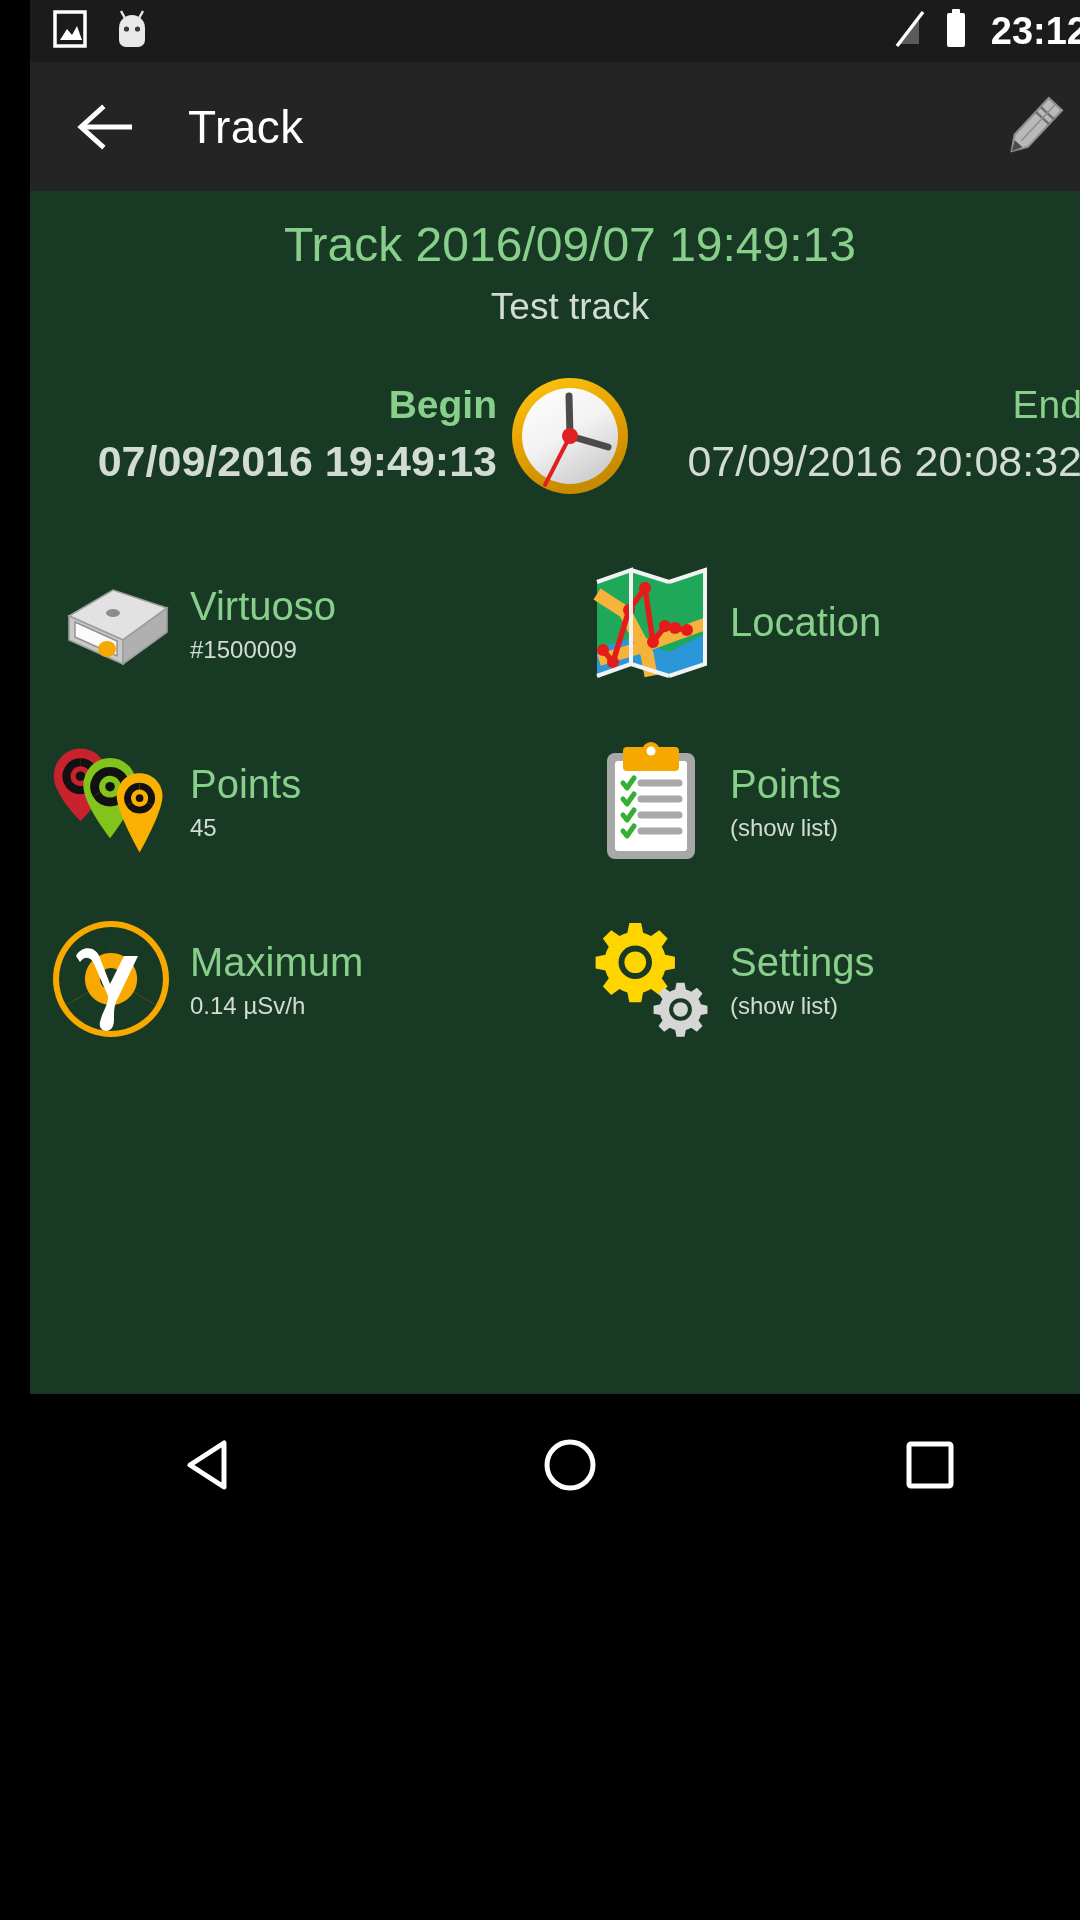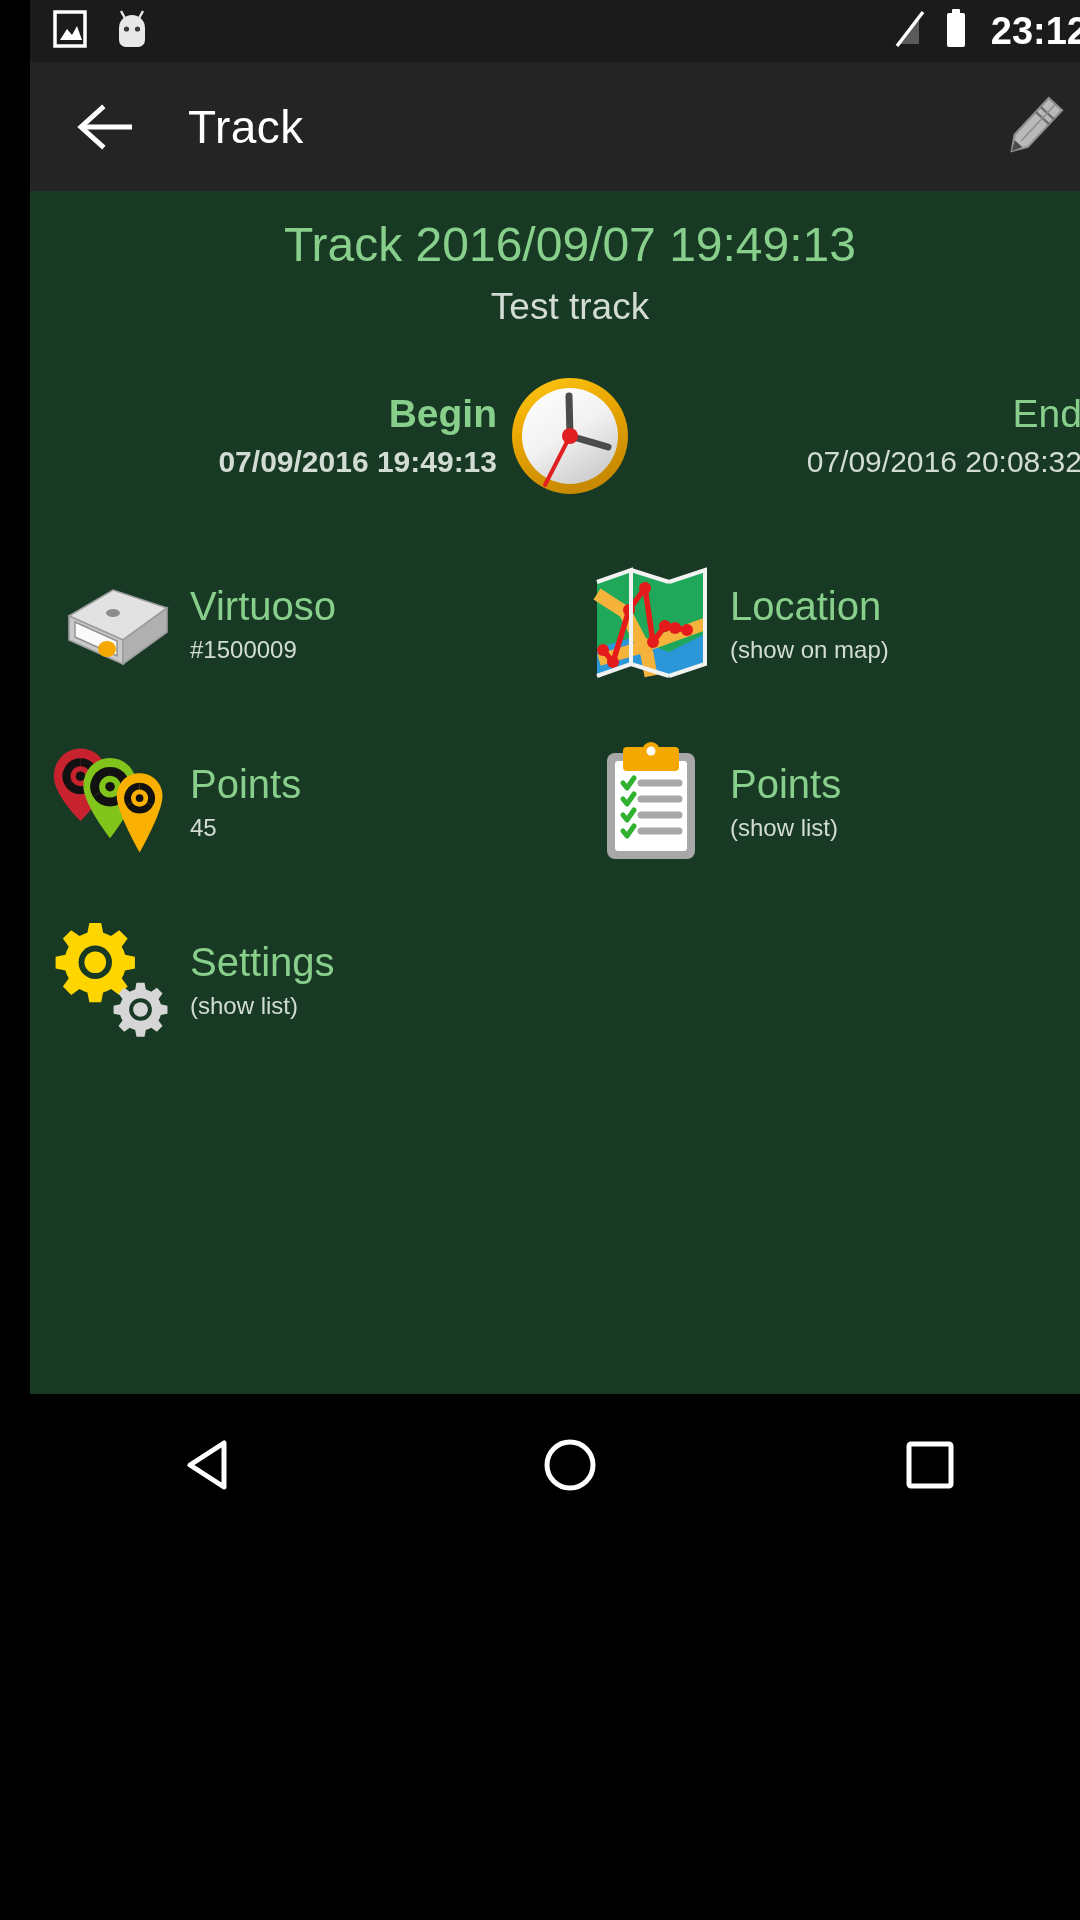--- a/index.html
+++ b/index.html
@@ -124,21 +124,21 @@
   }
   .time-col.begin { text-align: right; padding-right: 10px; font-weight: bold; }
   .time-col.end   { text-align: right;  padding-left: 10px; }
   .time-label {
     color: #88cf8c;
     font-size: 39px;
     line-height: 1.2;
   }
   .time-value {
     color: #d2dcd4;
-    font-size: 30px;
+    font-size: 43px;
     line-height: 1.25;
     margin-top: 6px;
     white-space: nowrap;
   }
   .clock-wrap {
     flex: 0 0 auto;
     width: 126px;
     height: 126px;
     position: relative;
   }
@@ -340,21 +340,20 @@
             <circle cx="84" cy="64" r="6" fill="#e51b1b"></circle>
             <circle cx="96" cy="66" r="6" fill="#e51b1b"></circle>
             <polyline points="6,18 40,6 40,100 6,112" fill="none" stroke="#f2f2f2" stroke-width="4"></polyline>
             <polyline points="78,18 114,6 114,100 78,112" fill="none" stroke="#f2f2f2" stroke-width="4"></polyline>
             <line x1="40" y1="6" x2="78" y2="18" stroke="#f2f2f2" stroke-width="4"></line>
             <line x1="40" y1="100" x2="78" y2="112" stroke="#f2f2f2" stroke-width="4"></line>
           </svg>
         </div>
         <div class="texts">
           <div class="primary">Location</div>
-          <div class="secondary">(show on map)</div>
         </div>
       </div>
 
       <div class="cell">
         <div class="icon">
           <svg width="128" height="122" viewBox="0 0 128 122">
             <g>
               <path d="M32,6 C48,6 60,19 60,35 C60,55 32,82 32,82 C32,82 4,55 4,35 C4,19 16,6 32,6 Z" fill="#c8222f"></path>
               <g transform="translate(32,35)">
                 <circle r="5" fill="#111"></circle>
@@ -410,20 +409,38 @@
               <polyline points="30,92 34,97 41,87"></polyline>
             </g>
           </svg>
         </div>
         <div class="texts">
           <div class="primary">Points</div>
           <div class="secondary">(show list)</div>
         </div>
       </div>
 
+      <div class="cell">
+        <div class="icon">
+          <svg width="122" height="122" viewBox="0 0 122 122">
+            <circle cx="61" cy="61" r="58" fill="#f9a800"></circle>
+            <g transform="translate(61,61)">
+              <circle r="11" fill="#183a24"></circle>
+              <path d="M0,-20 A20,20 0 0 1 17.3,10 L8.7,5 A10,10 0 0 0 0,-10 Z" fill="#183a24" transform="scale(2.6)"></path>
+              <path d="M0,-20 A20,20 0 0 1 17.3,10 L8.7,5 A10,10 0 0 0 0,-10 Z" fill="#183a24" transform="scale(2.6) rotate(120)"></path>
+              <path d="M0,-20 A20,20 0 0 1 17.3,10 L8.7,5 A10,10 0 0 0 0,-10 Z" fill="#183a24" transform="scale(2.6) rotate(240)"></path>
+            </g>
+            <path d="M26,38 C32,27 46,28 50,40 L60,66 L74,38 L88,38 L66,84 C62,94 66,104 62,110 C57,116 48,112 50,104 C53,92 58,88 58,78 L44,46 C41,38 34,38 30,44 Z" fill="#ffffff"></path>
+          </svg>
+        </div>
+        <div class="texts">
+          <div class="primary">Maximum</div>
+          <div class="secondary">0.14 µSv/h</div>
+        </div>
+      </div>
 
       <div class="cell">
         <div class="icon">
           <svg width="124" height="122" viewBox="0 0 124 122">
             <g transform="translate(46,44)" fill="#ffd500">
               <path d="M-6,-40 h12 l2,10 a30,30 0 0 1 8,3.4 l8.4,-6 8.5,8.5 -6,8.4 a30,30 0 0 1 3.4,8 l10,2 v12 l-10,2 a30,30 0 0 1 -3.4,8 l6,8.4 -8.5,8.5 -8.4,-6 a30,30 0 0 1 -8,3.4 l-2,10 h-12 l-2,-10 a30,30 0 0 1 -8,-3.4 l-8.4,6 -8.5,-8.5 6,-8.4 a30,30 0 0 1 -3.4,-8 l-10,-2 v-12 l10,-2 a30,30 0 0 1 3.4,-8 l-6,-8.4 8.5,-8.5 8.4,6 a30,30 0 0 1 8,-3.4 Z"></path>
               <circle cx="0" cy="0" r="17" fill="#183a24"></circle>
               <circle cx="0" cy="0" r="11" fill="#ffd500"></circle>
             </g>
             <g transform="translate(92,92) scale(0.68)" fill="#d6d6d6">

